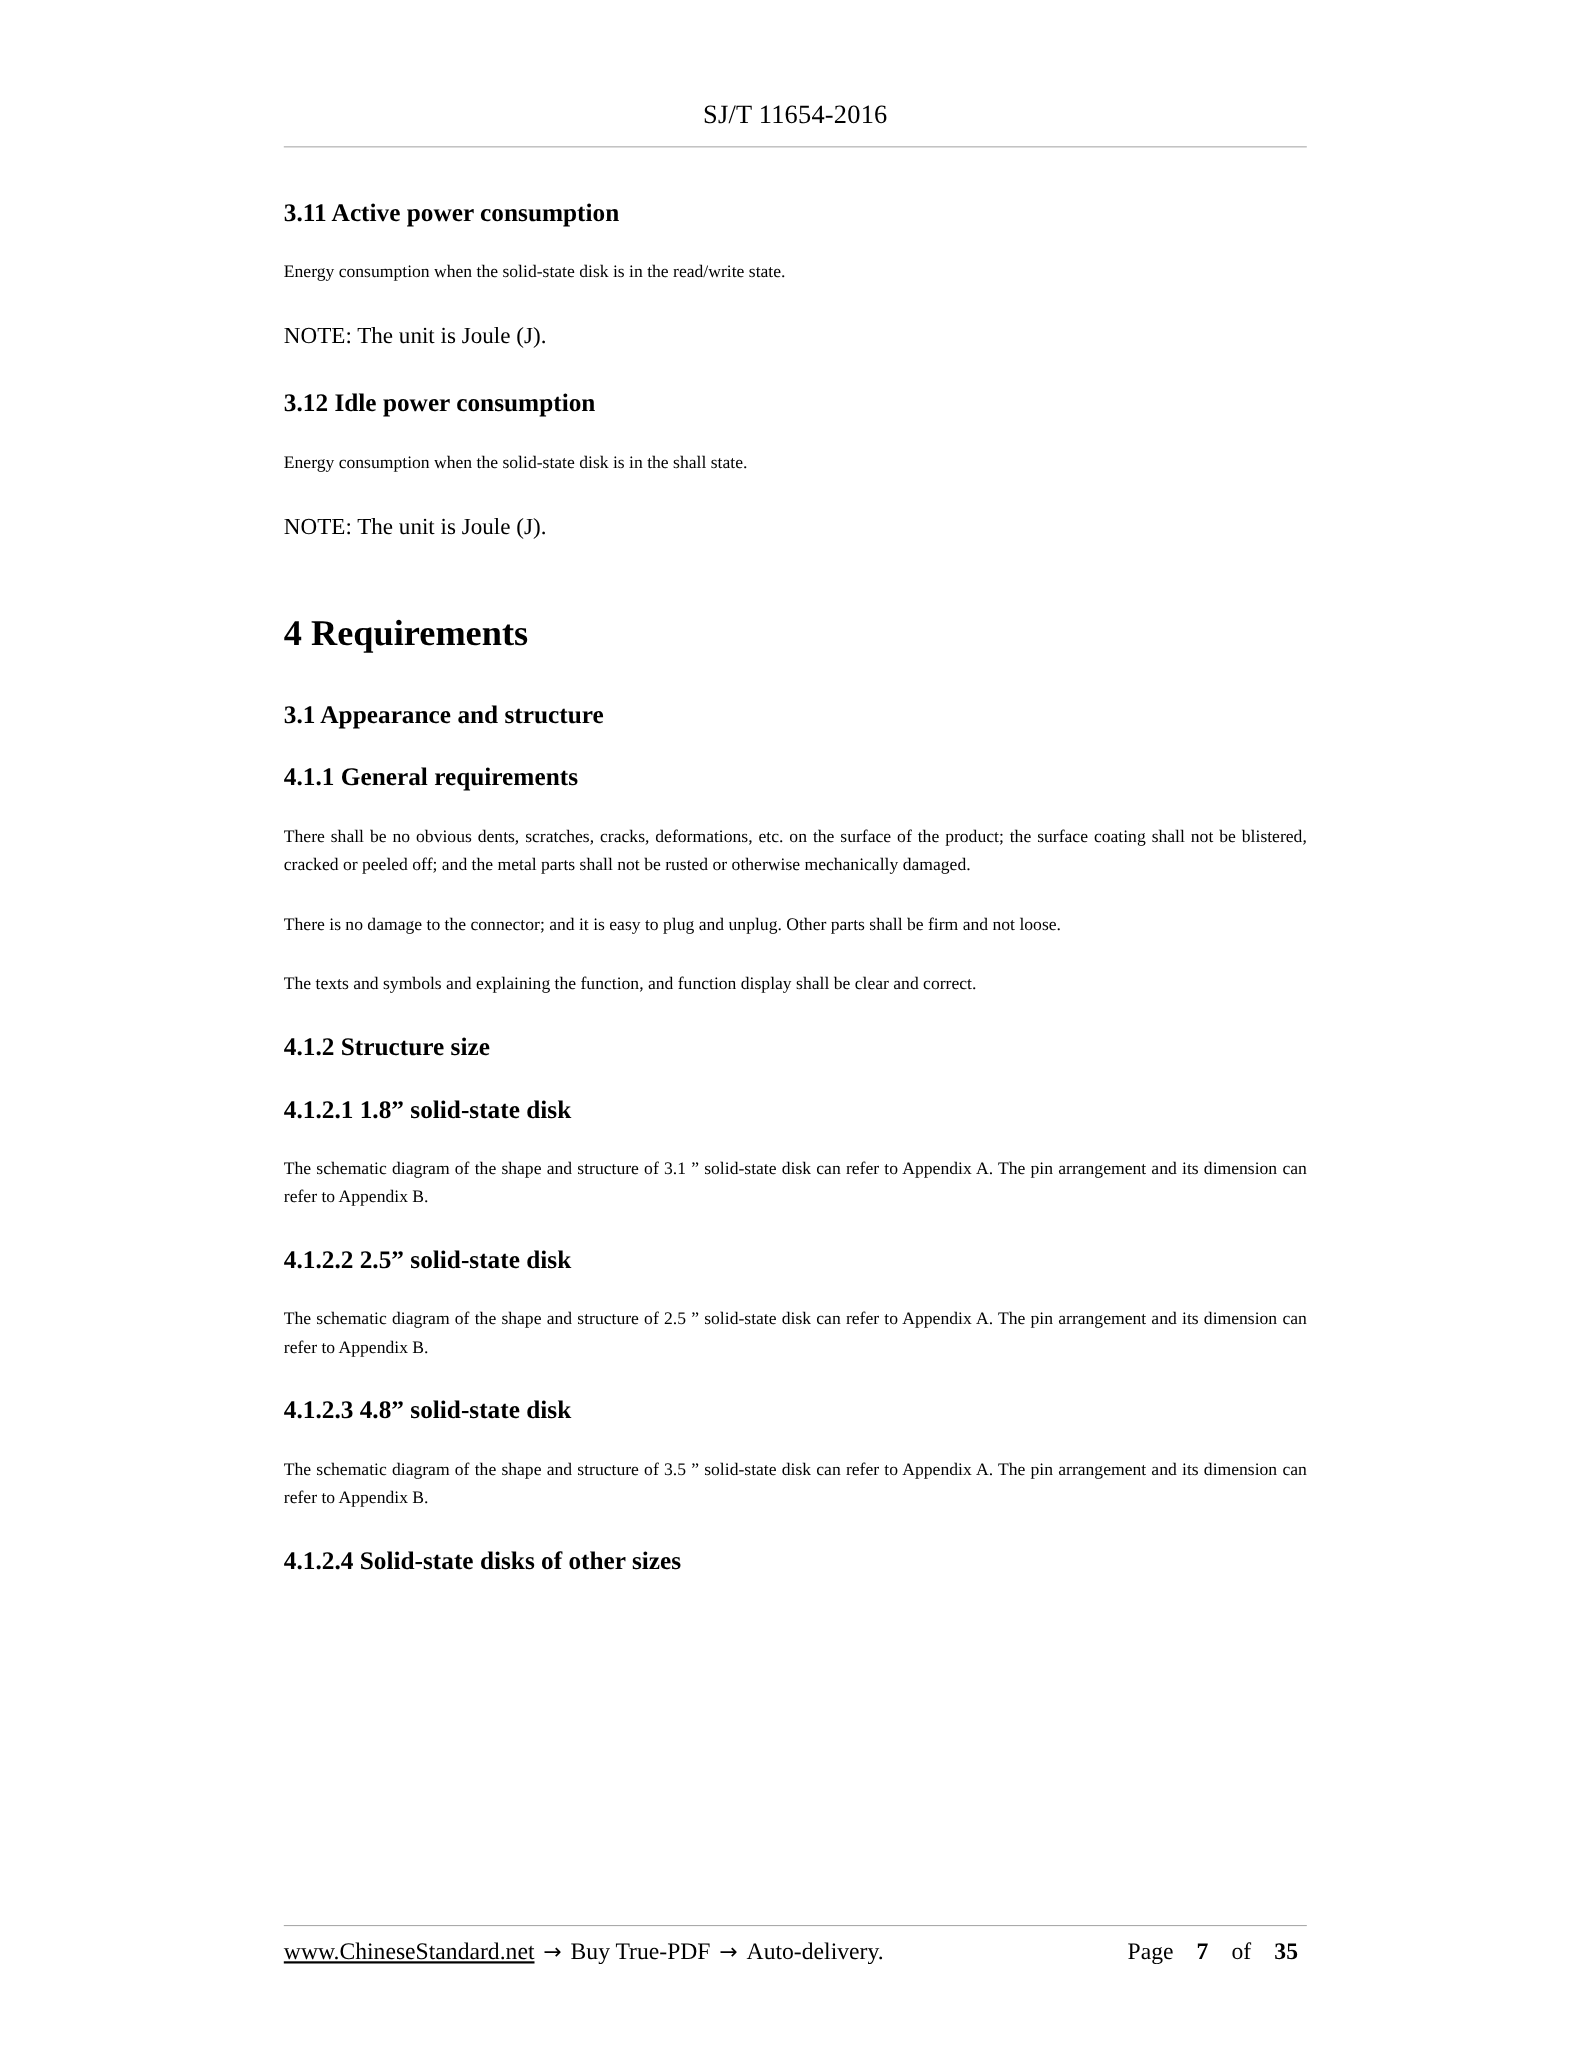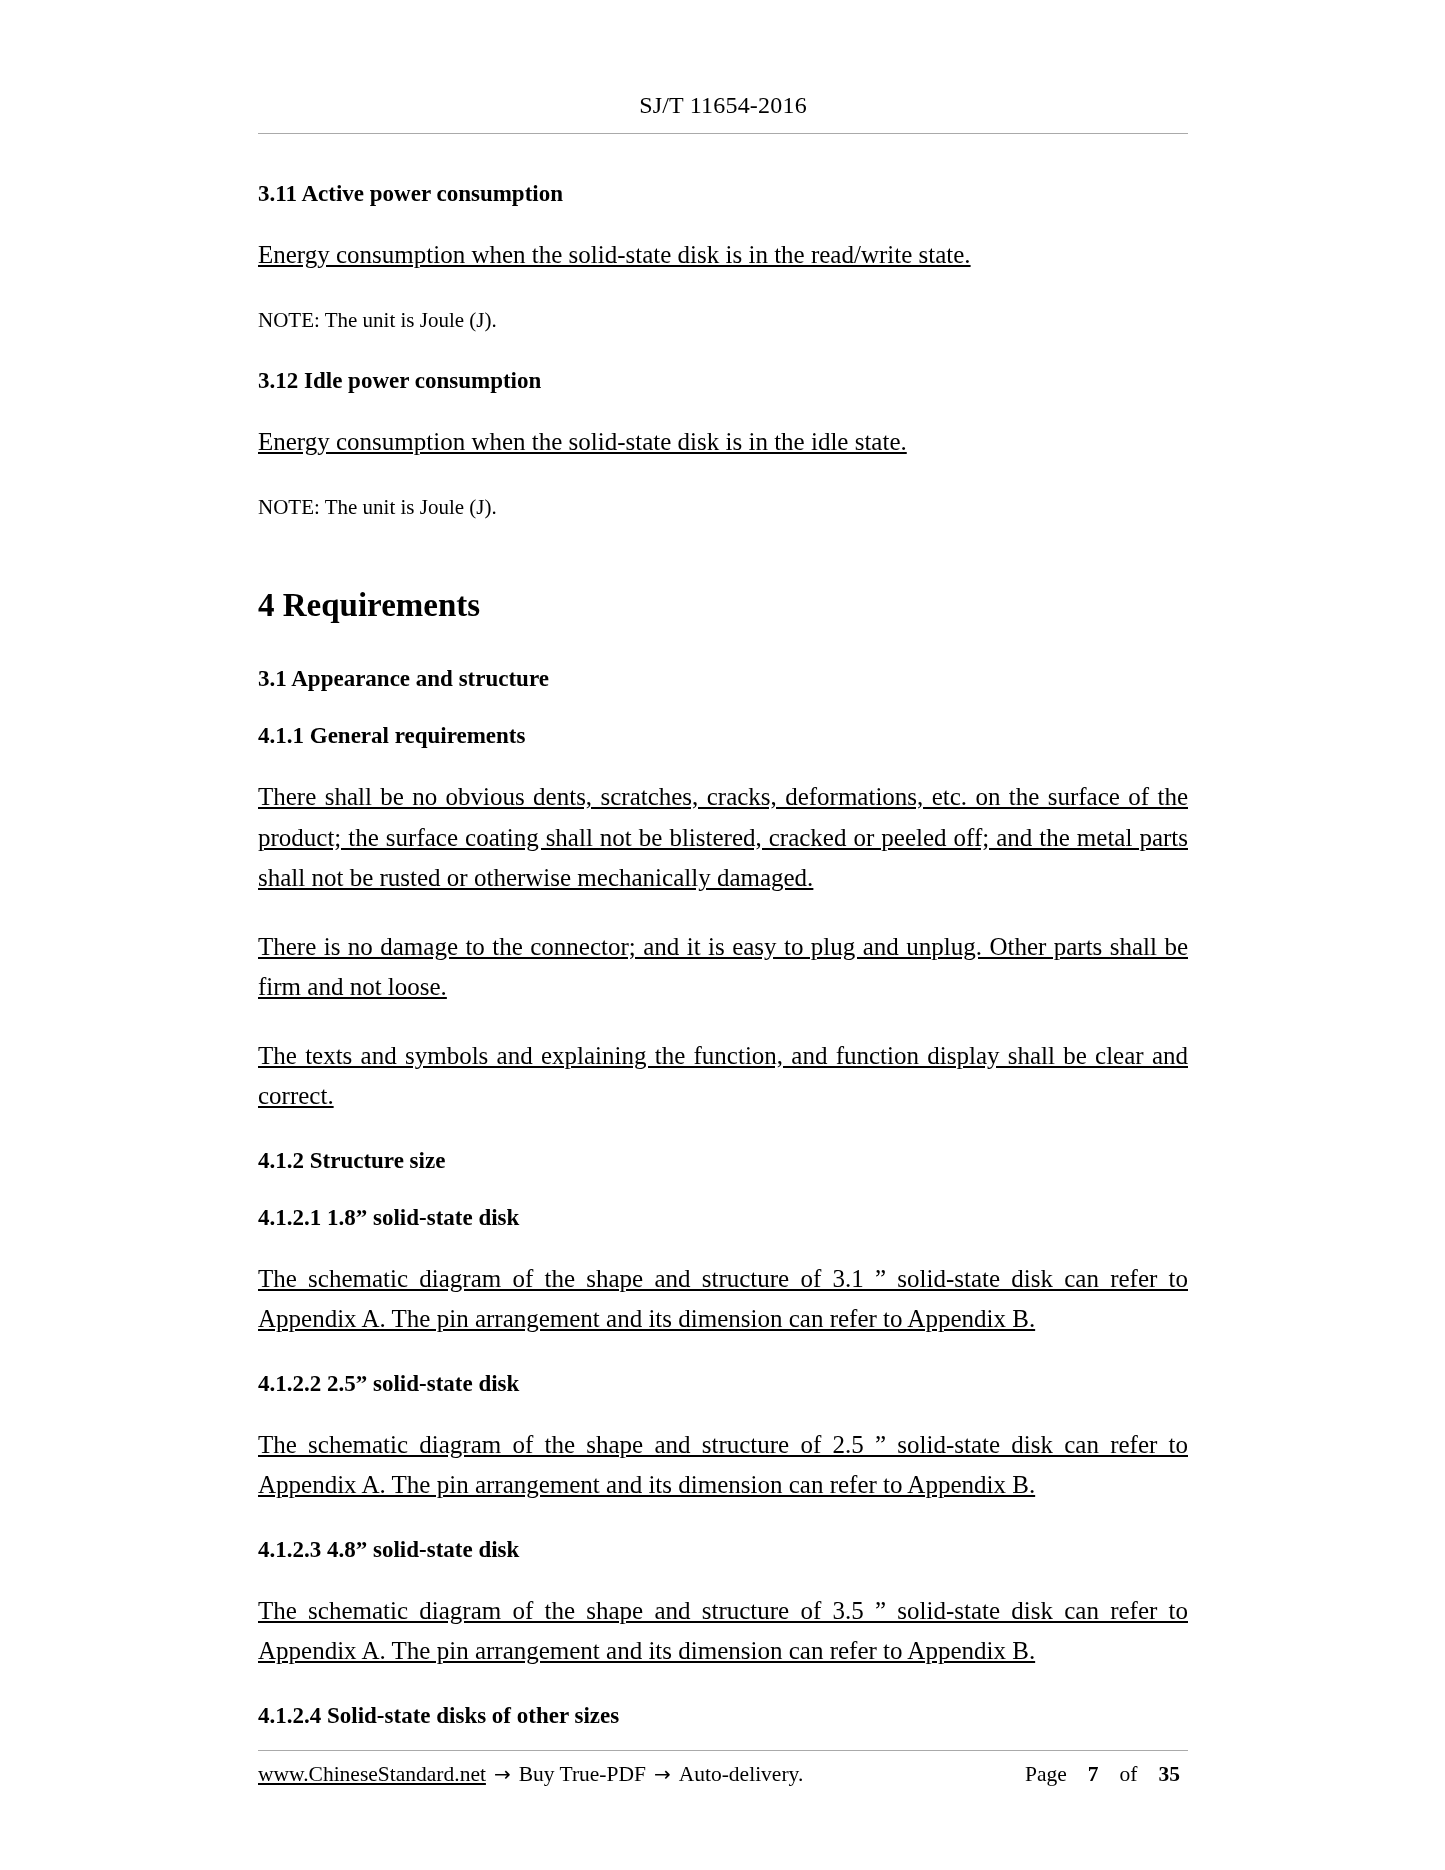--- a/index.html
+++ b/index.html
@@ -51,25 +51,24 @@
     margin: 0 0 26px 0;
     line-height: 1.35;
   }
   h1.big {
     font-size: 33px;
     font-weight: bold;
     margin: 60px 0 36px 0;
     line-height: 1.3;
   }
   p.body {
-    font-size: 25px;
+    font-size: 16px;
     margin: 0 0 28px 0;
     line-height: 1.62;
     text-align: justify;
-    text-decoration: underline;
   }
   p.note {
     font-size: 21px;
     margin: 0 0 28px 0;
     line-height: 1.6;
   }
   .footer-rule {
     position: absolute;
     left: 258px;
     top: 1750px;
@@ -120,21 +119,21 @@
   </div>
   <div class="header-rule"></div>
 
   <div class="content">
 
     <h3 class="sec">3.11 Active power consumption</h3>
     <p class="body">Energy consumption when the solid-state disk is in the read/write state.</p>
     <p class="note">NOTE: The unit is Joule (J).</p>
 
     <h3 class="sec">3.12 Idle power consumption</h3>
-    <p class="body">Energy consumption when the solid-state disk is in the idle state.</p>
+    <p class="body">Energy consumption when the solid-state disk is in the shall state.</p>
     <p class="note">NOTE: The unit is Joule (J).</p>
 
     <h1 class="big">4 Requirements</h1>
 
     <h3 class="sec">3.1 Appearance and structure</h3>
     <h3 class="sec">4.1.1 General requirements</h3>
 
     <p class="body">There shall be no obvious dents, scratches, cracks, deformations, etc. on the surface of the product; the surface coating shall not be blistered, cracked or peeled off; and the metal parts shall not be rusted or otherwise mechanically damaged.</p>
     <p class="body">There is no damage to the connector; and it is easy to plug and unplug. Other parts shall be firm and not loose.</p>
     <p class="body">The texts and symbols and explaining the function, and function display shall be clear and correct.</p>

